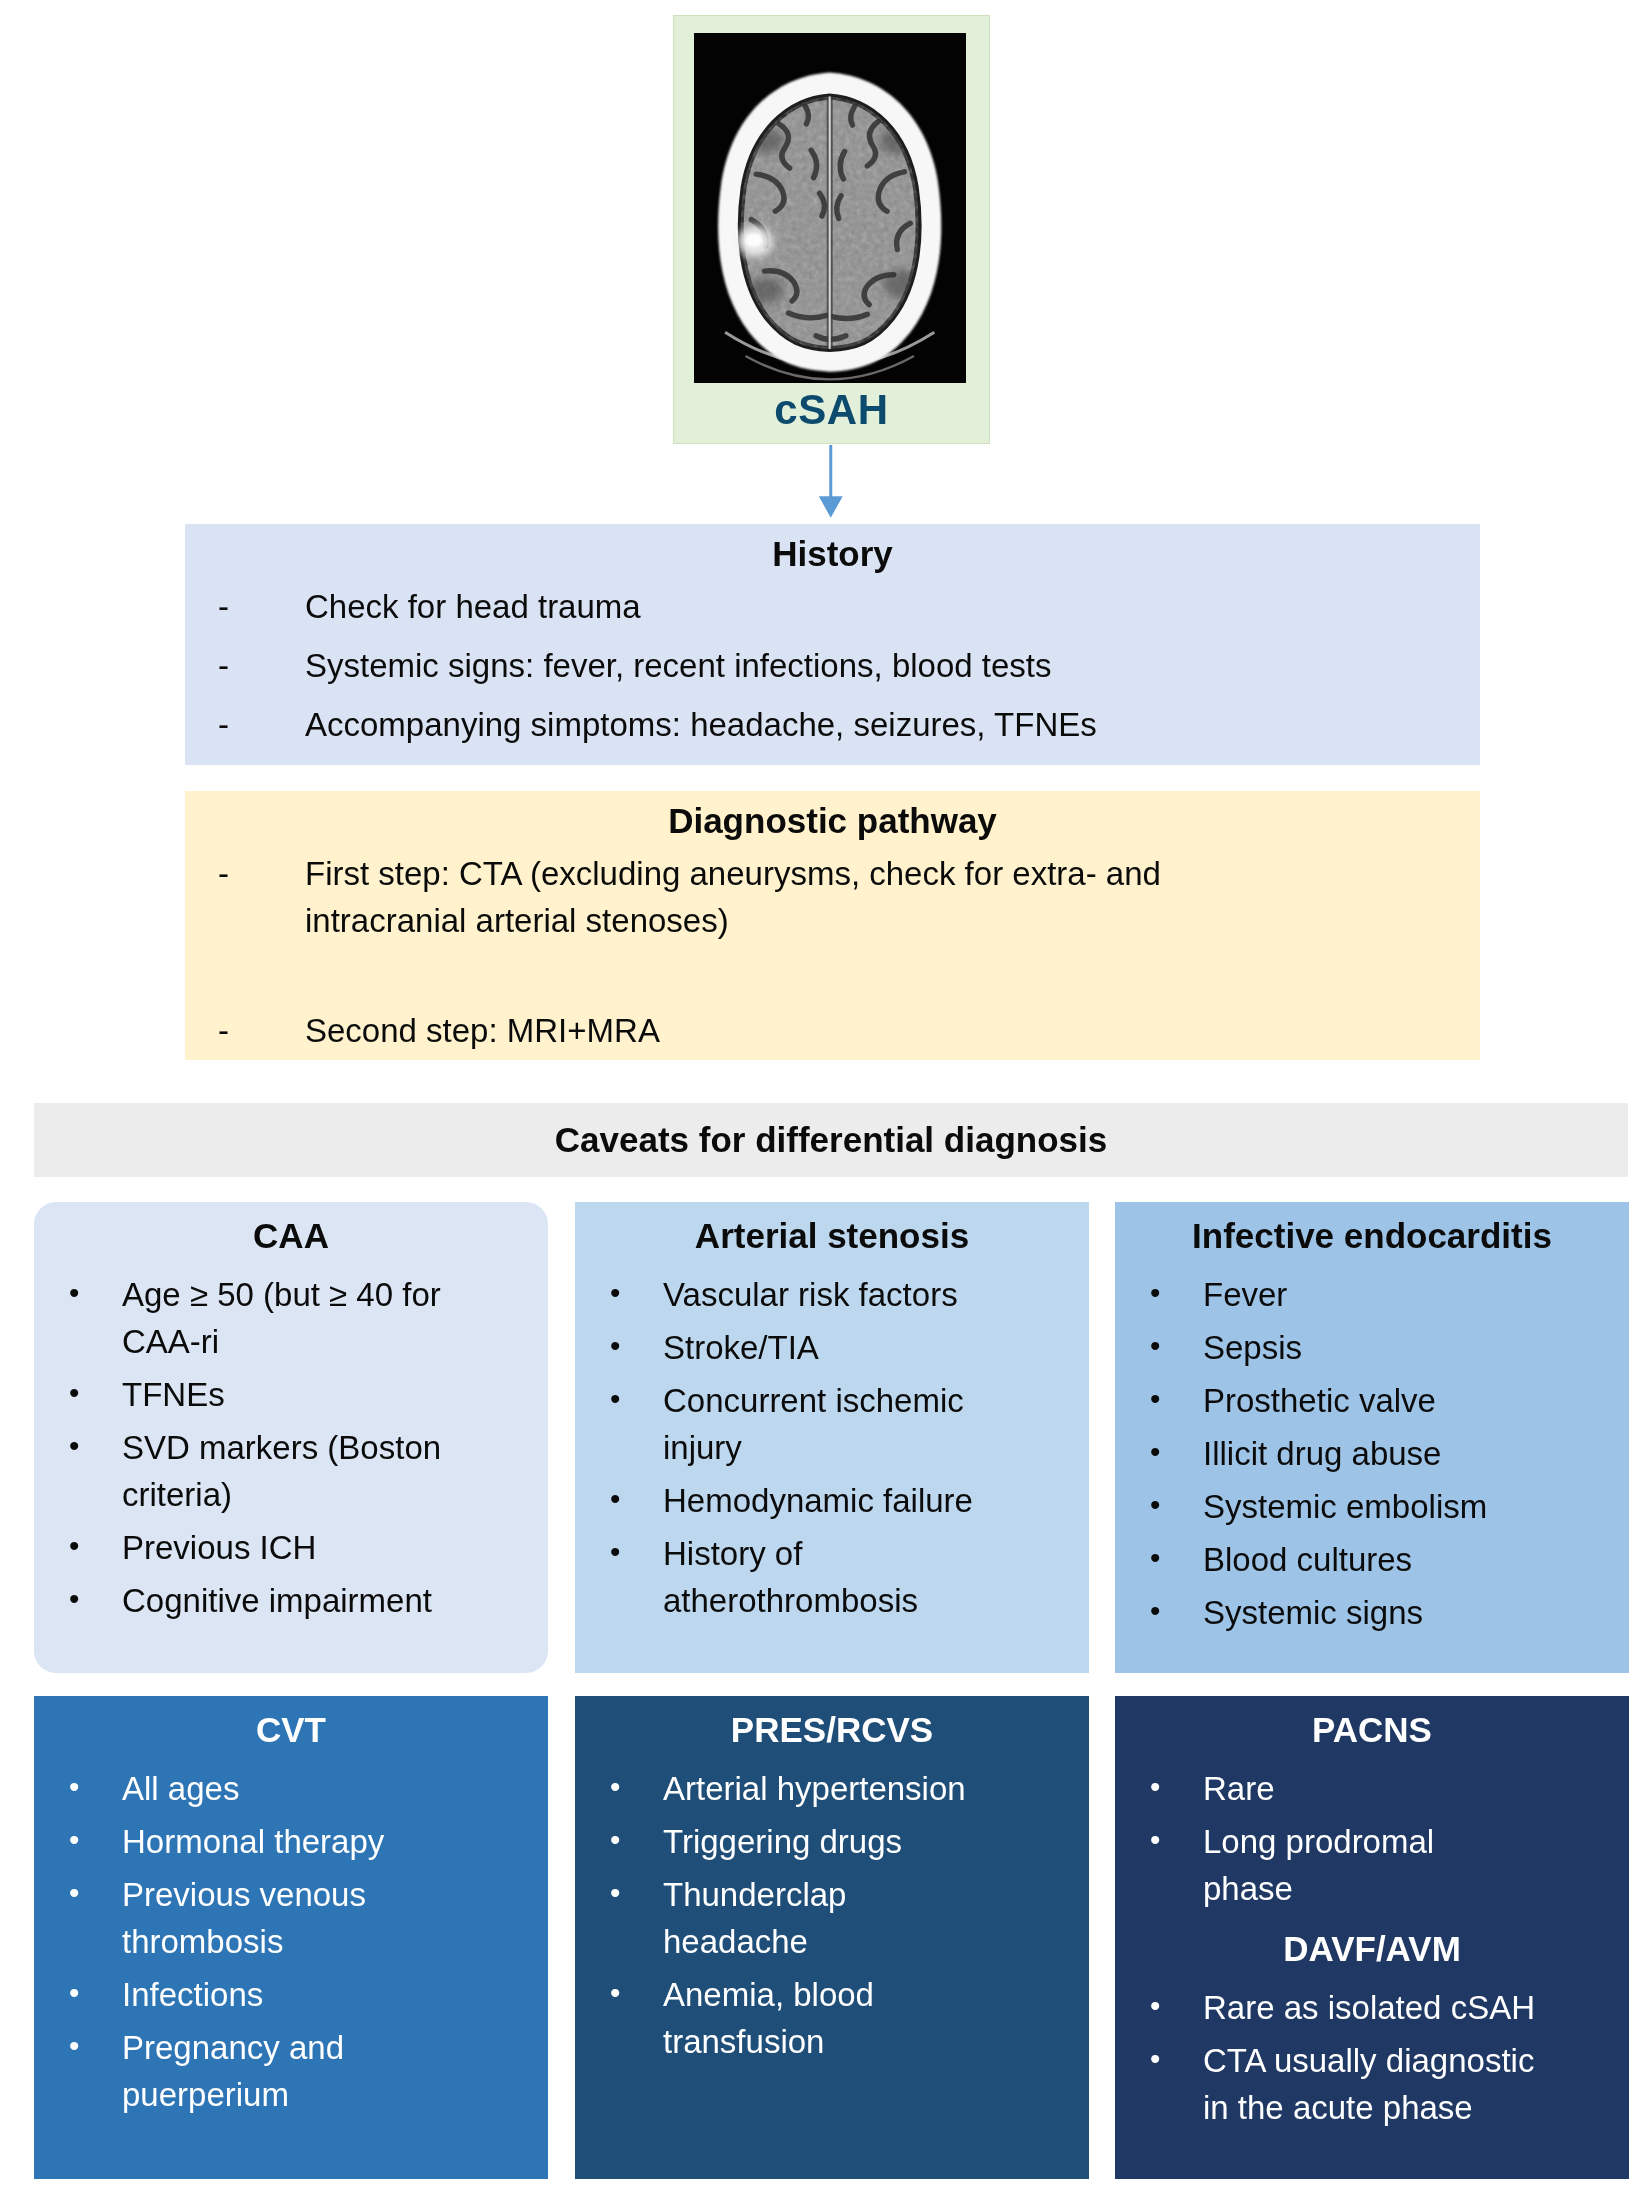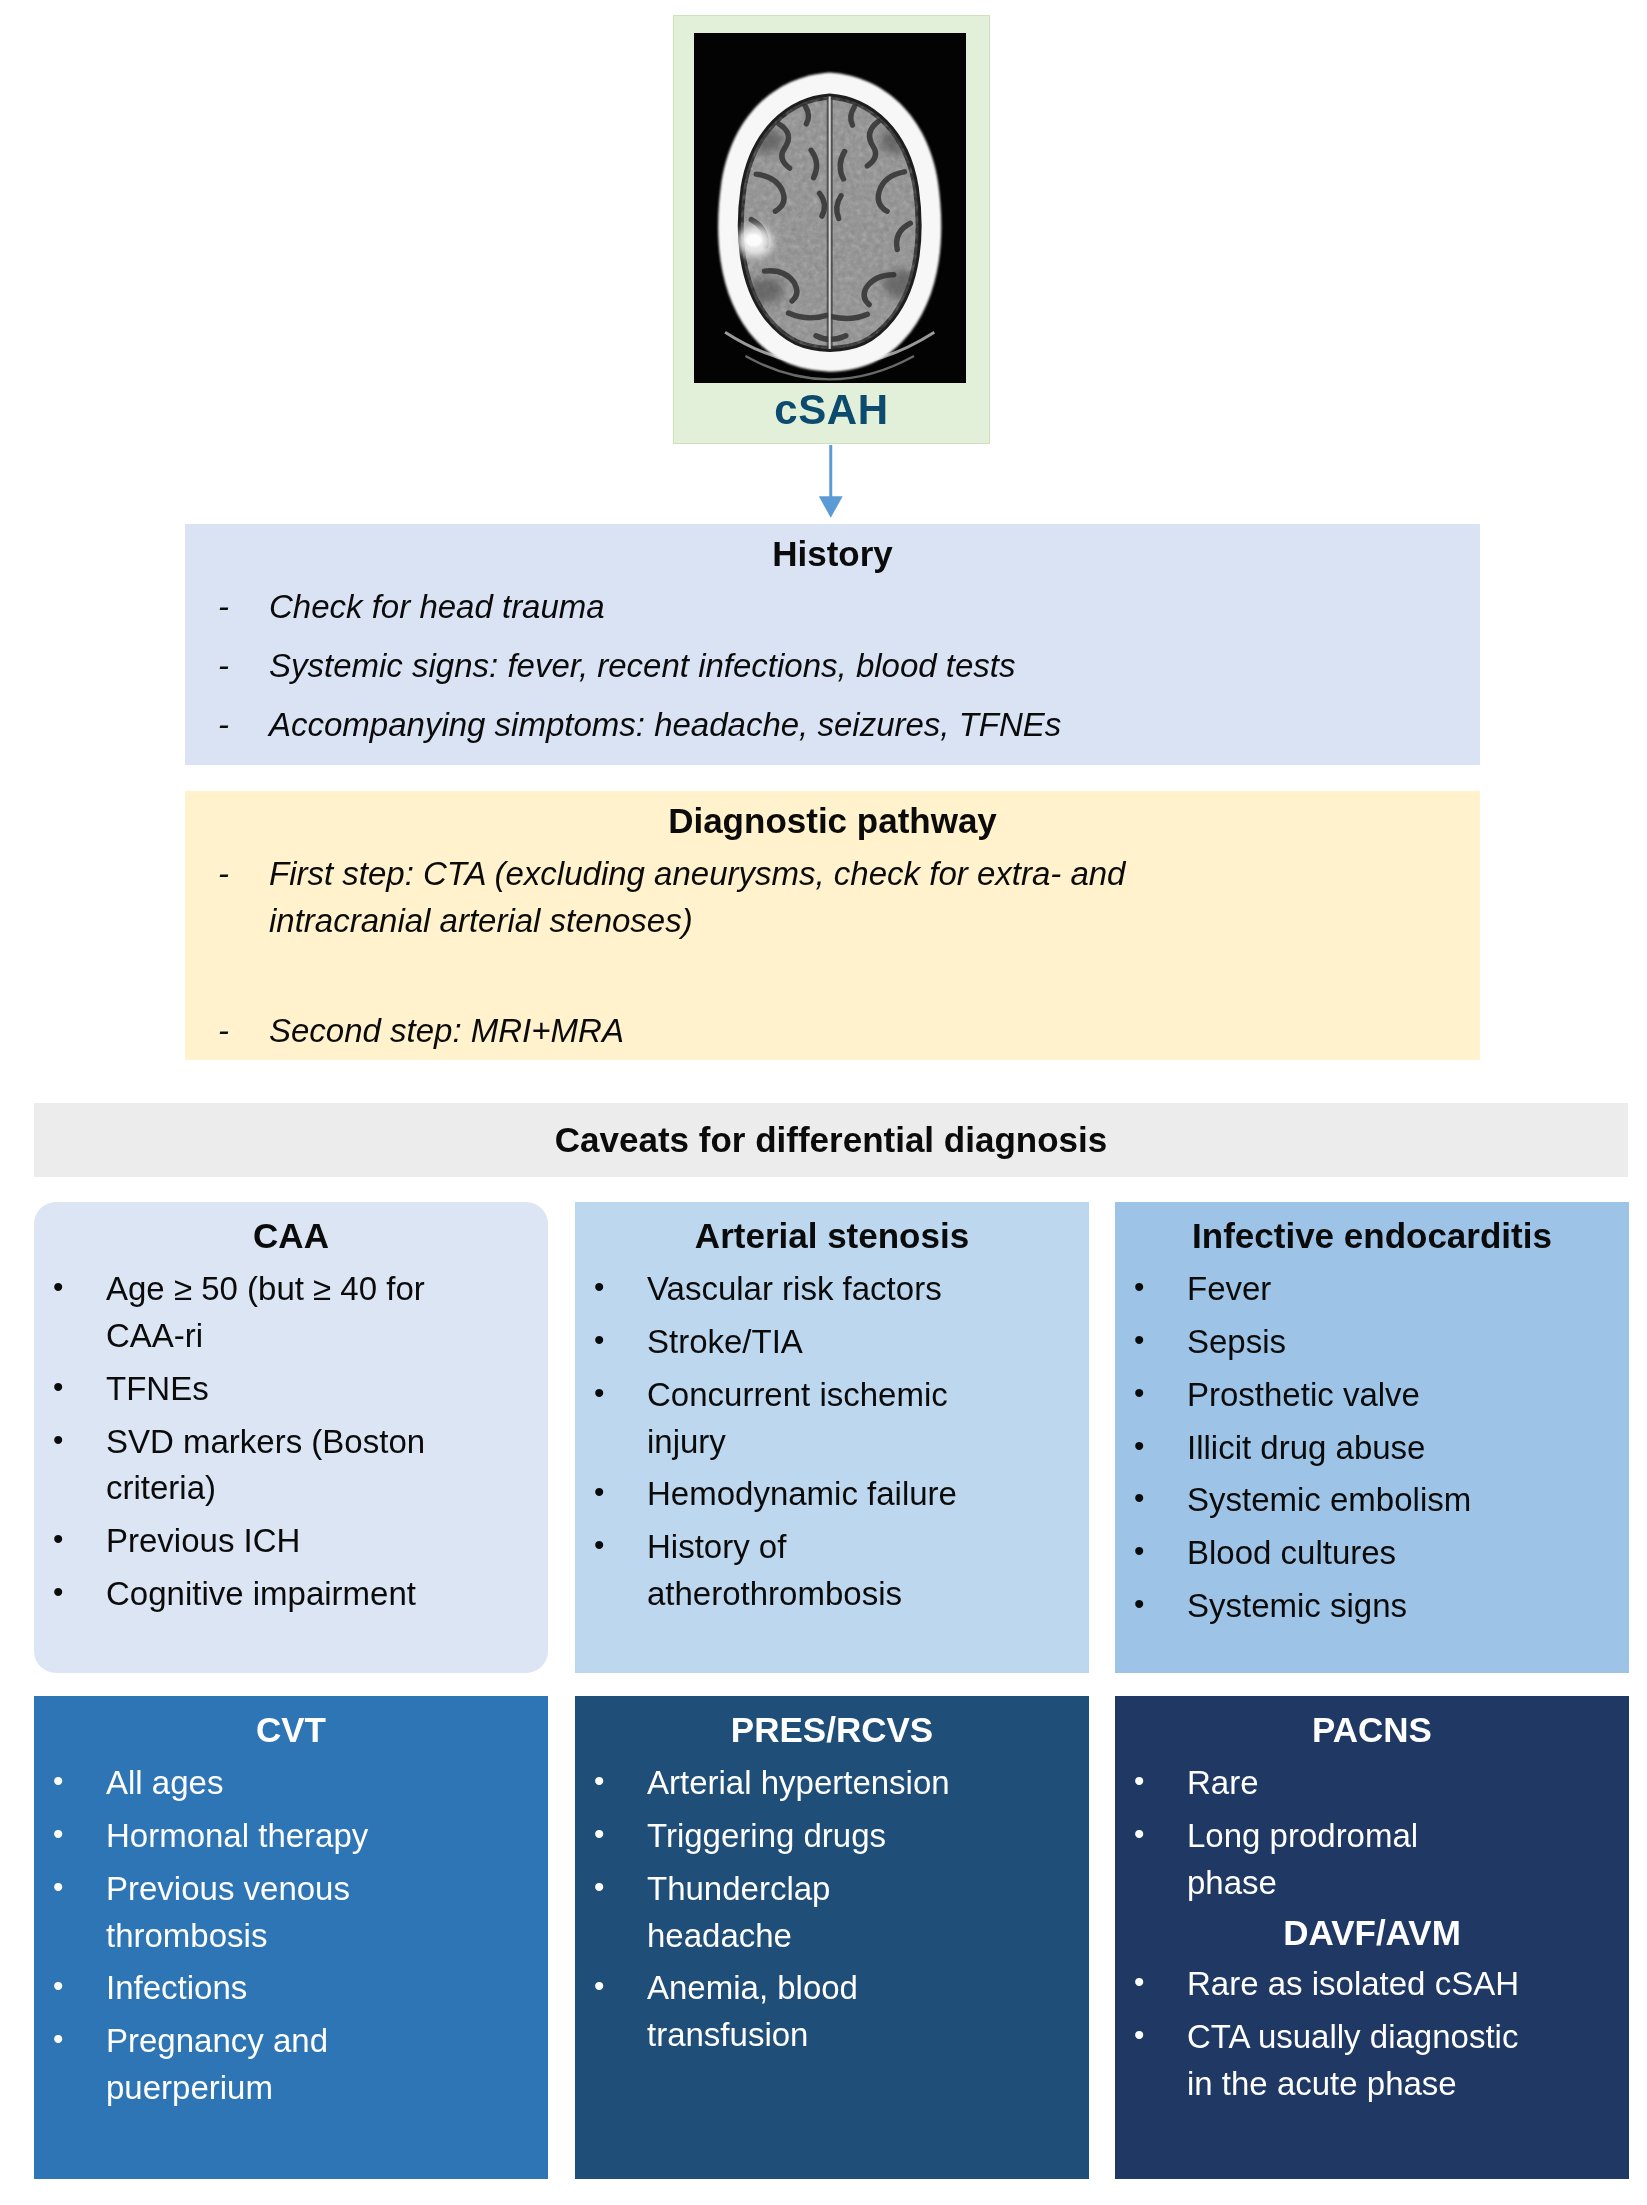--- a/index.html
+++ b/index.html
@@ -33,21 +33,21 @@
 
   
   .wbox{left:185px;width:1295px;}
   .history{top:524px;height:241px;background:var(--history-bg,#dae3f3);}
   .pathway{top:791px;height:224px;background:var(--pathway-bg,#fff2cc);}
   .secondstep{top:1003px;height:57px;background:var(--pathway-bg,#fff2cc);display:flex;align-items:center;}
   .wbox h2{font-size:35px;font-weight:700;text-align:center;margin:9.6px 0 10.8px 0;}
   ul.dash{list-style:none;margin:0;padding:0 24px 0 0;width:100%;}
   ul.dash li{
     position:relative;font-size:33px;line-height:1.42;
-    padding-left:84px;margin-bottom:12px;white-space:pre-line;font-style:italic;
+    padding-left:120px;margin-bottom:12px;white-space:pre-line;
   }
   ul.dash li::before{content:"-";position:absolute;left:33px;top:0;}
   .secondstep ul.dash li{margin-bottom:0;}
 
   
   .banner{
     left:34px;top:1103px;width:1594px;height:74px;
     background:var(--banner-bg,#ececec);
     display:flex;align-items:center;justify-content:center;
   }
@@ -59,21 +59,21 @@
   .r2{top:1696px;height:483px;color:#fff;}
   .c1{left:34px;}  .c2{left:575px;}  .c3{left:1115px;}
   .caa{background:var(--caa-bg,#dbe5f3);border-radius:22px;}
   .sten{background:var(--arterial-stenosis-bg,#bdd7ee);}
   .infect{background:var(--infective-endocarditis-bg,#9dc3e6);}
   .cvt{background:var(--cvt-bg,#2e75b6);}
   .pres{background:var(--pres-rcvs-bg,#1f4e79);}
   .pacns{background:var(--pacns-bg,#1f3864);}
   .cell h3{font-size:35px;font-weight:700;text-align:center;margin:0 0 9.6px 0;}
   .cell h3.sub{margin:3.6px 0 8.4px 0;}
-  ul.dot{list-style:none;margin:0;padding:0 57px 0 0;}
+  ul.dot{list-style:none;margin:16px;padding:0 57px 0 0;}
   ul.dot li{
     position:relative;font-size:33px;line-height:1.42;
     padding-left:72px;margin-bottom:6px;white-space:pre-line;
   }
   ul.dot li::before{content:"\2022";position:absolute;left:19px;top:0;font-size:0.9em;}
 </style>
 </head>
 <body>
 
 <div class="page">

